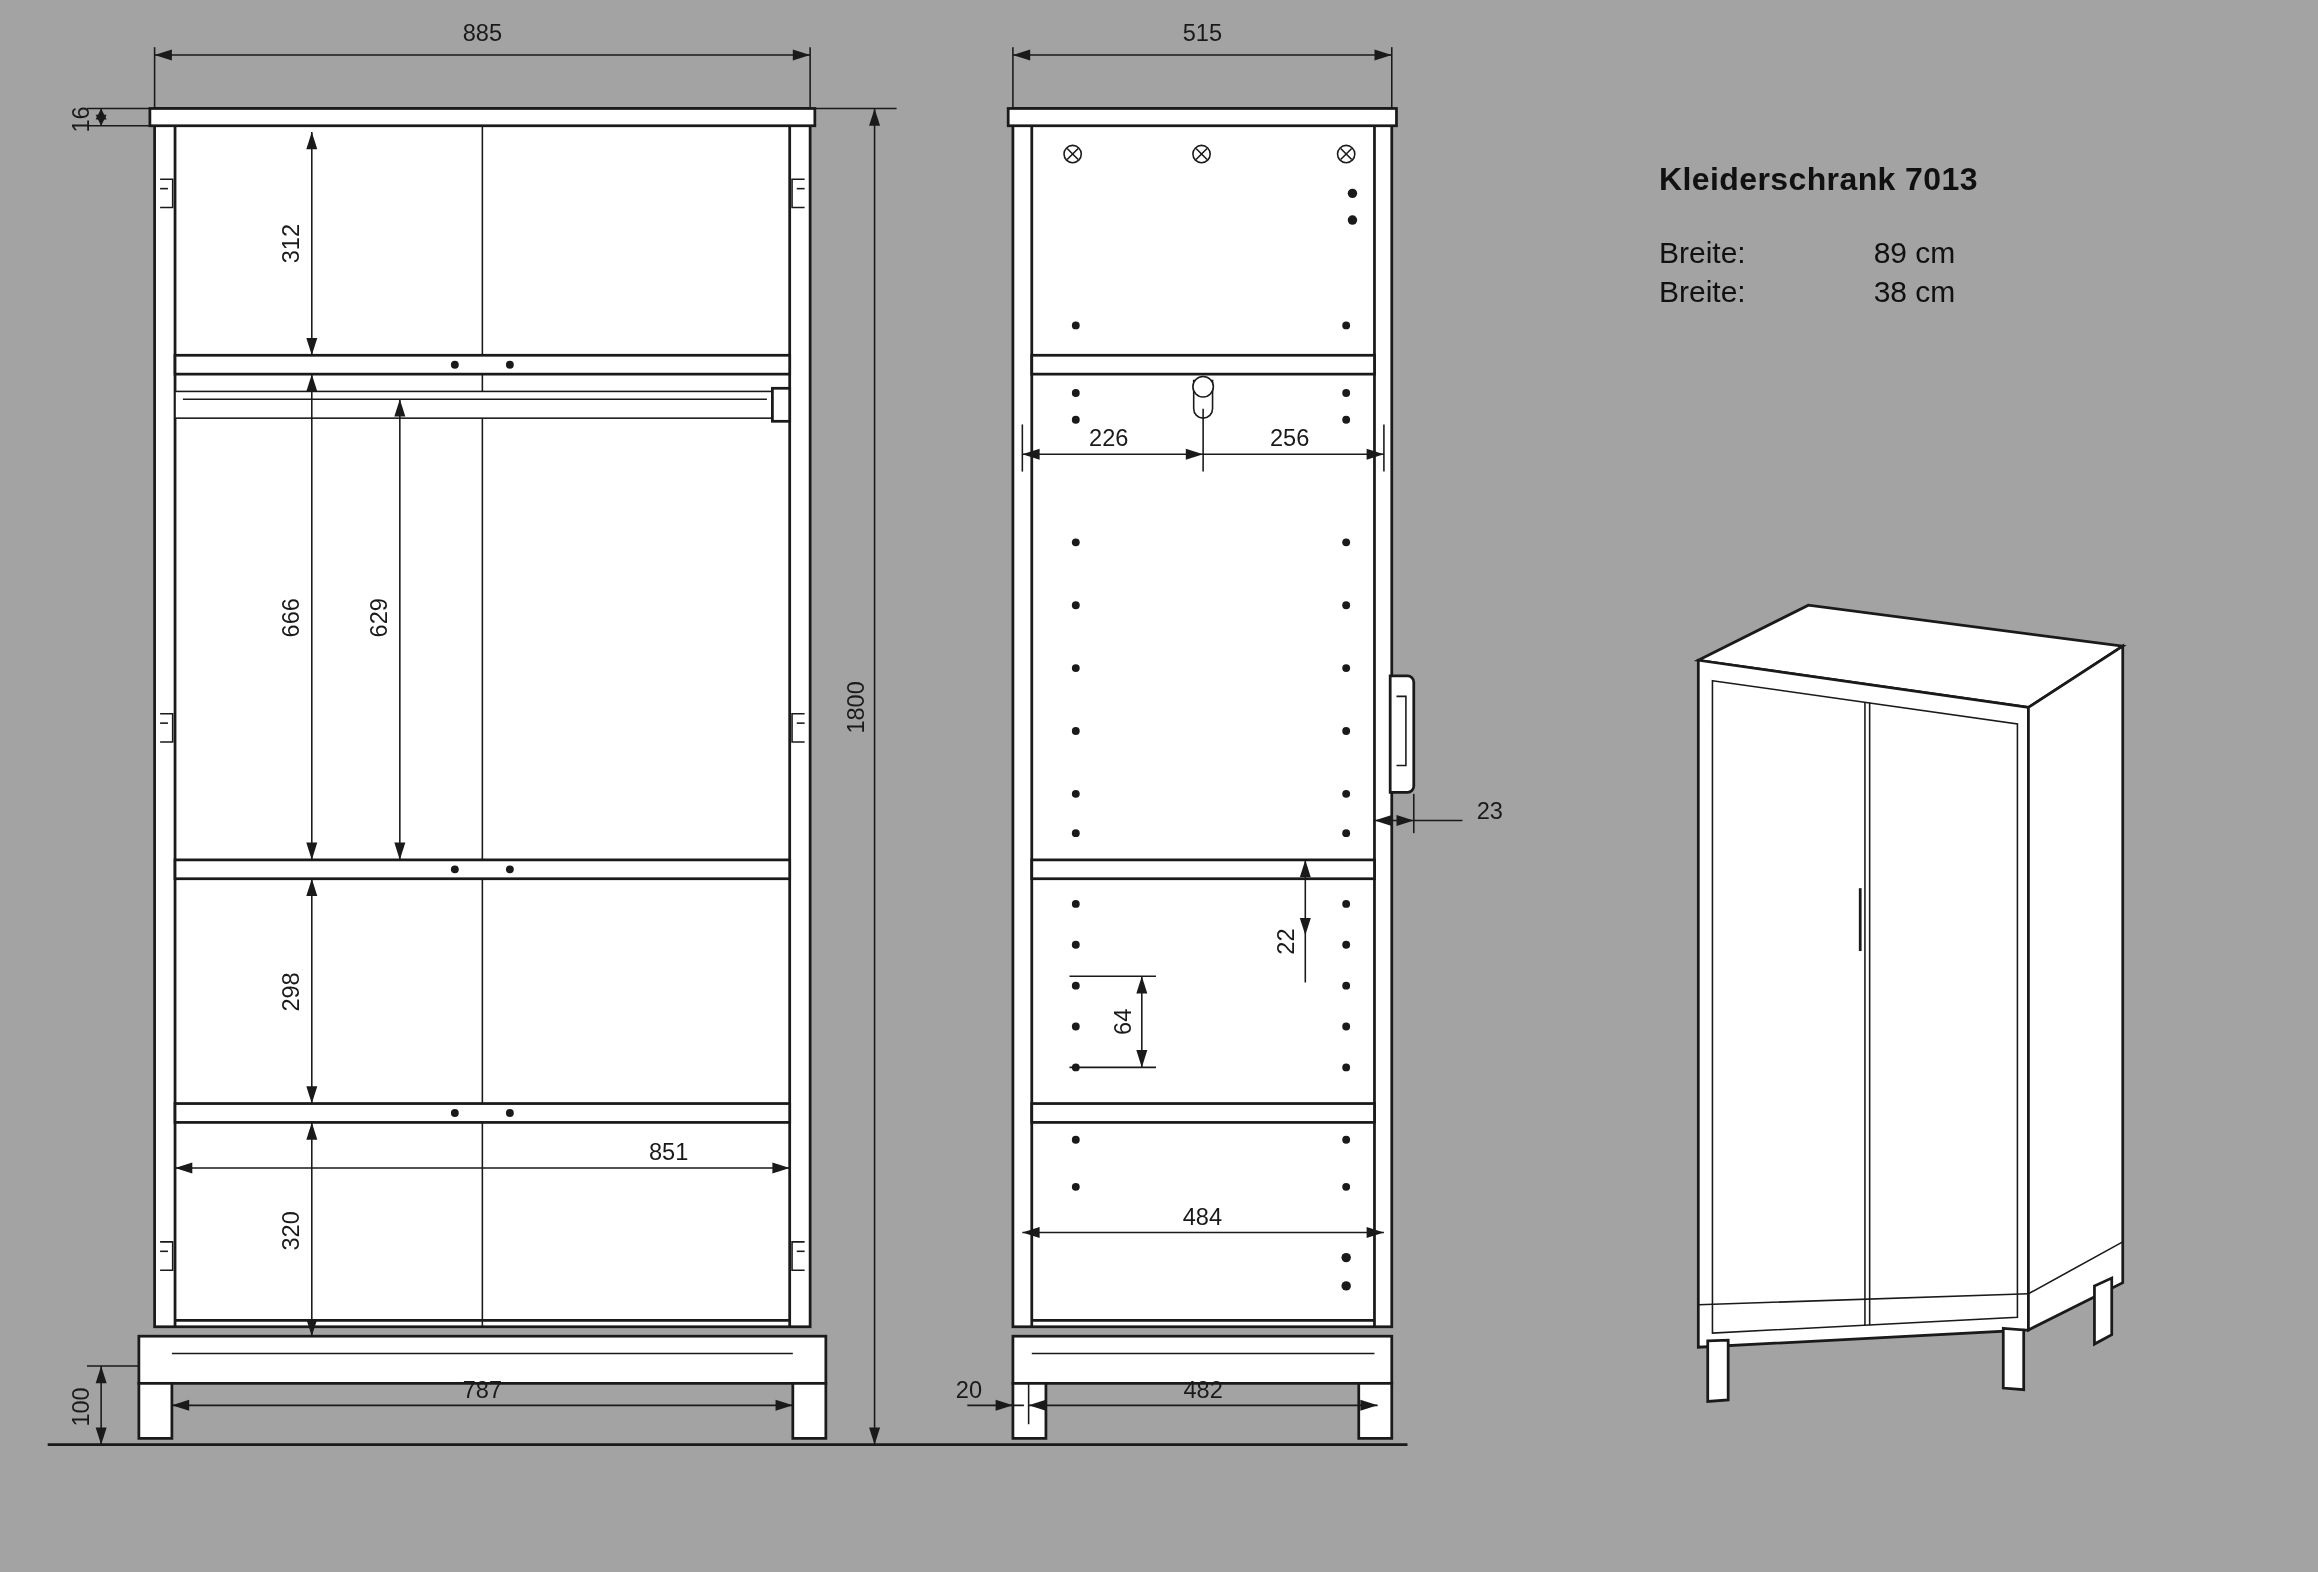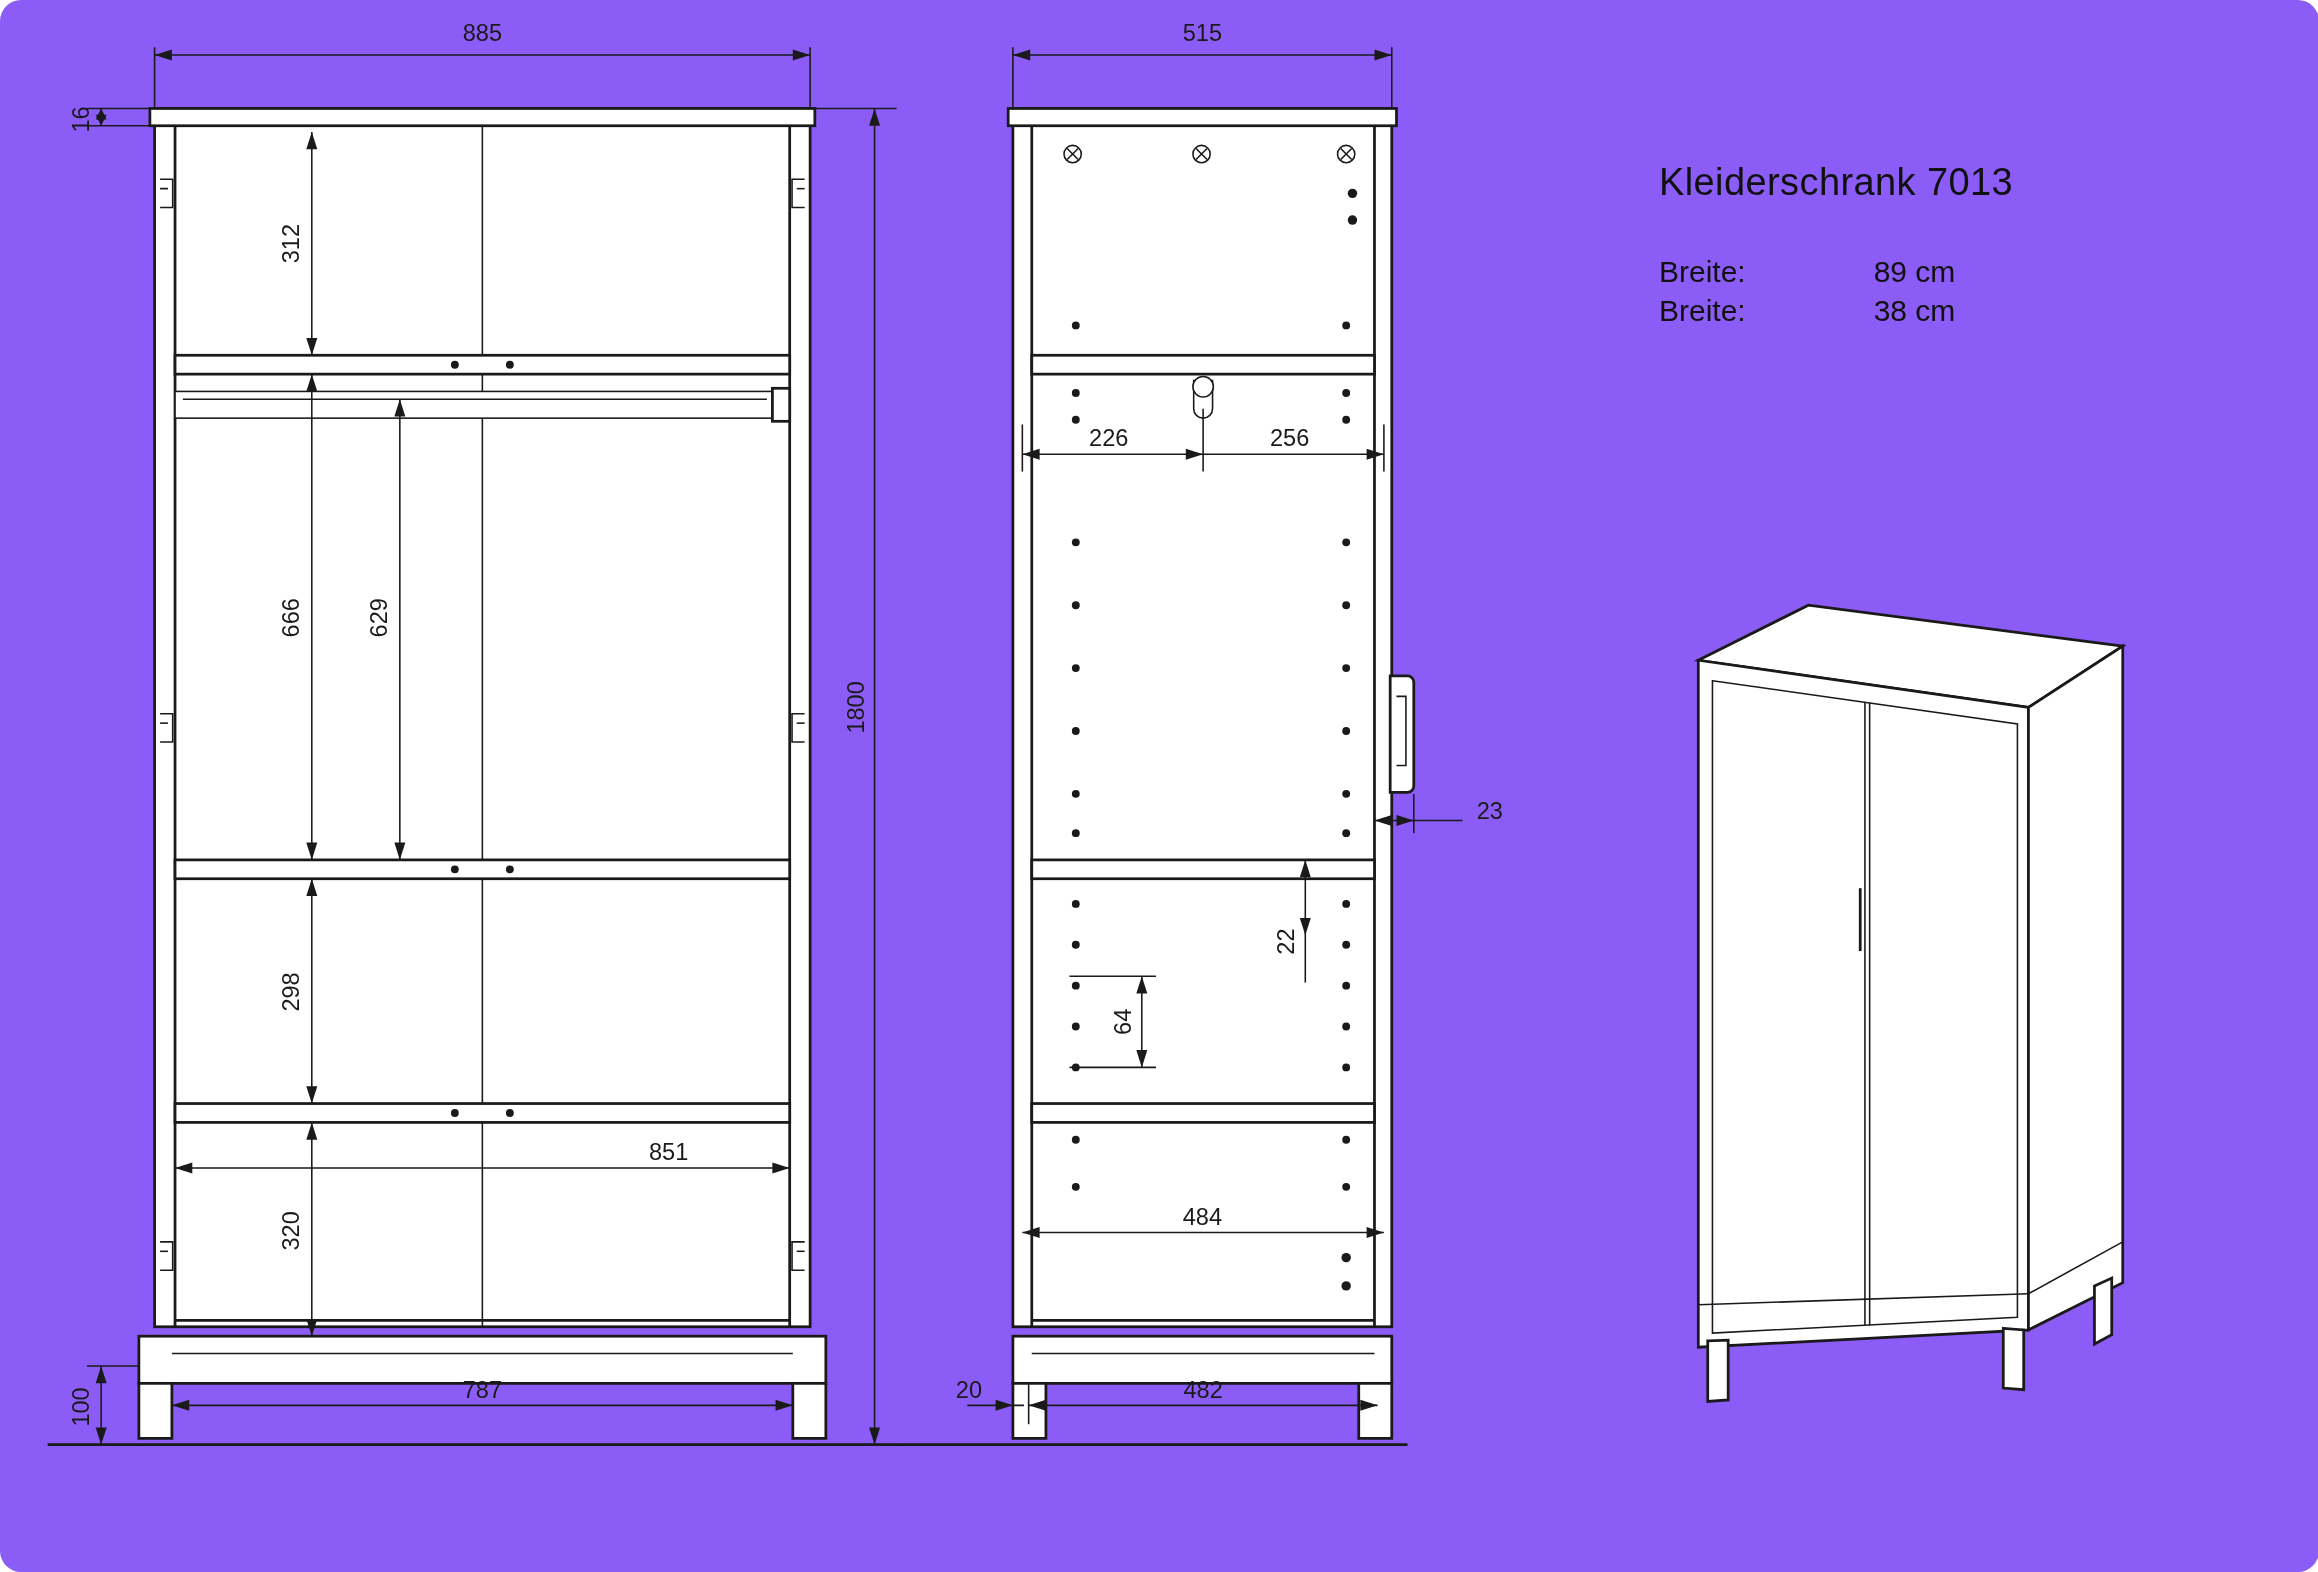--- a/index.html
+++ b/index.html
@@ -8,23 +8,22 @@
     background: #ffffff;
   }
   body {
     font-family: "Liberation Sans", sans-serif;
     color: #000000;
   }
   #page {
     position: relative;
     width: 2319px;
     height: 1572px;
-    background: #8b5cf6;
+    background: #a3a3a3;
     overflow: hidden;
-    border-radius: 21px;
   }
   svg.drawing {
     position: absolute;
     left: 0;
     top: 0;
     width: 2319px;
     height: 1572px;
   }
   .ln { stroke: #1a1a1a; fill: none; }
   .thin { stroke-width: 2; }
@@ -37,23 +36,23 @@
     font-size: 30px;
     fill: #1a1a1a;
   }
   .info {
     position: absolute;
     left: 1659px;
     top: 161px;
     width: 598px;
   }
   .info h1 {
-    margin: 0 0 48px 0;
-    font-size: 38px;
-    font-weight: normal;
+    margin: 0 0 35px 0;
+    font-size: 32px;
+    font-weight: bold;
     letter-spacing: 0.4px;
     color: #111;
   }
   .spec-row {
     display: flex;
     font-size: 30px;
     line-height: 1.30;
     color: #111;
   }
   .spec-label { width: 157px; }

